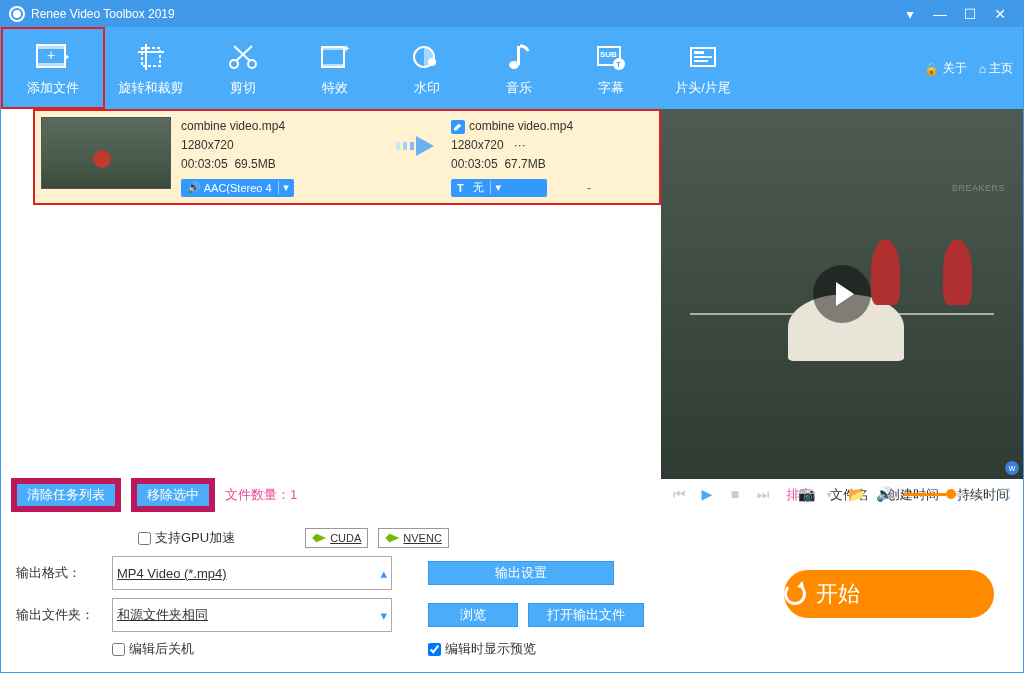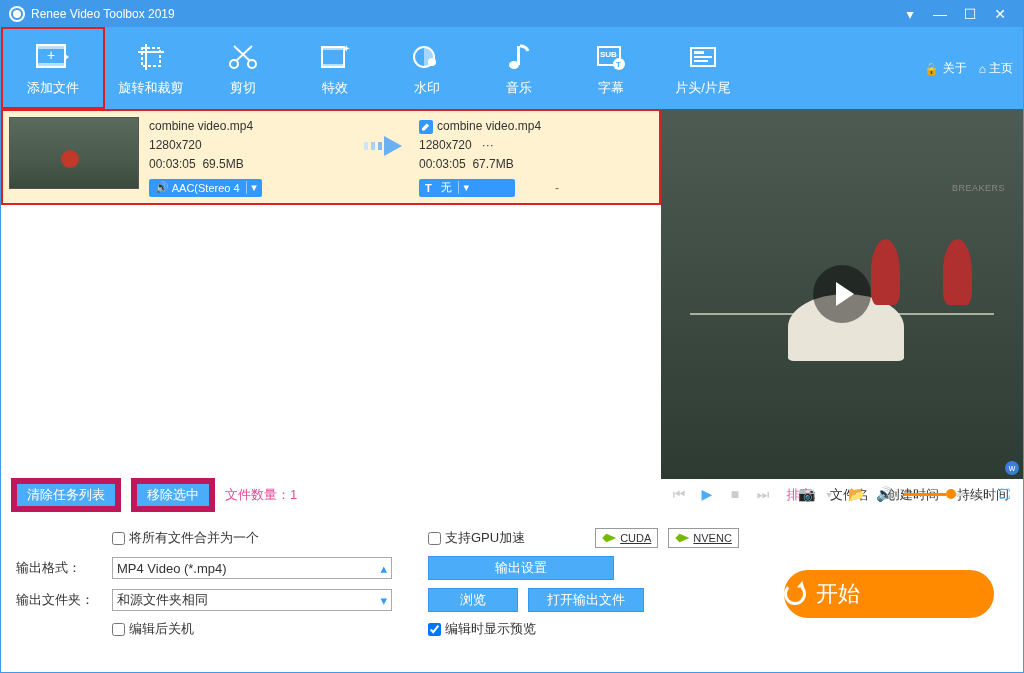--- a/index.html
+++ b/index.html
@@ -9,21 +9,21 @@
 .titlebar .logo::before { content: ""; position: absolute; inset: 2px; border: 2px solid #4099e9; border-radius: 50%; }
 .titlebar .spacer { flex: 1; }
 .titlebar .winbtn { width: 30px; text-align: center; cursor: pointer; font-size: 14px; }
 .toolbar { height: 82px; background: #4badfa; display: flex; align-items: center; color: #fff; font-size: 13px; position: relative; }
 .toolbar .tbtn { width: 92px; height: 82px; display: flex; flex-direction: column; align-items: center; justify-content: center; gap: 4px; cursor: pointer; }
 .toolbar .tbtn.add { width: 104px; outline: 2px solid #e02020; outline-offset: -2px; }
 .toolbar .ticon { width: 36px; height: 36px; display: flex; align-items: center; justify-content: center; }
 .toolbar .rightlinks { position: absolute; right: 10px; top: 50%; transform: translateY(-50%); display: flex; gap: 12px; font-size: 12px; align-items: center; }
 .toolbar .rightlinks span { display: flex; align-items: center; gap: 3px; cursor: pointer; }
 .content { display: flex; height: 370px; }
-.leftpane { width: 660px; height: 100%; overflow: auto; }
+.leftpane { width: 660px; height: 100%; overflow: auto; padding-left: 32px; }
 .rightpane { flex: 1; height: 100%; background: #000; display: flex; align-items: center; justify-content: center; position: relative; }
 .filerow { height: 96px; background: #fff2d0; border: 2px solid #e02020; display: flex; align-items: flex-start; padding: 6px; gap: 10px; font-size: 12px; color: #333; }
 .thumb { width: 130px; height: 72px; background: linear-gradient(180deg,#5a6b5e 0%,#4a5b4e 60%,#3a4b3e 100%); border:1px solid #555; position:relative; overflow:hidden;}
 .thumb::after{content:"";position:absolute;left:40%;top:45%;width:18px;height:18px;background:#c0392b;border-radius:50%;}
 .srcinfo, .dstinfo { line-height: 1.6; }
 .srcinfo { width: 200px; }
 .arrow { width: 50px; height: 30px; margin-top: 14px; display:flex; align-items:center; justify-content:center; }
 .dstinfo { flex: 1; }
 .dstinfo .name { display: flex; align-items: center; gap: 4px; }
 .editicon { width: 14px; height: 14px; background: #3399ff; border-radius: 2px; display:inline-block; position:relative; }
@@ -48,21 +48,21 @@
 .midbar .sortopt{cursor:pointer;padding:0 4px;}
 .playerbar{height:32px;display:flex;align-items:center;gap:10px;padding:0 10px;font-size:14px;color:#666;position:absolute;left:660px;right:0;top:478px;}
 .playerbar .pbtn{cursor:pointer;width:18px;text-align:center;color:#4badfa;}
 .playerbar .pbtn.gray{color:#ccc;}
 .playerbar .slider{flex:0 0 60px;height:3px;background:#ddd;position:relative;}
 .playerbar .slider::before{content:"";position:absolute;left:0;width:70%;height:100%;background:#ff8a00;}
 .playerbar .slider::after{content:"";position:absolute;left:70%;top:-4px;width:10px;height:10px;background:#ff8a00;border-radius:50%;}
 .bottom{padding:10px 16px 8px 16px;font-size:13px;color:#333;}
 .row{display:flex;align-items:center;gap:10px;margin-bottom:8px;}
 .row .lbl{width:86px;}
-.row .combo{width:280px;height:22px;border:1px solid #aaa;display:flex;align-items:center;padding:0 4px;background:#fff;cursor:pointer;position:relative;}
+.row .combo{width:280px;height:34px;border:1px solid #aaa;display:flex;align-items:center;padding:0 4px;background:#fff;cursor:pointer;position:relative;text-decoration:underline;}
 .row .combo .caret{position:absolute;right:4px;color:#3399ff;}
 .row .chk{display:flex;align-items:center;gap:4px;cursor:pointer;}
 .row .chk input{margin:0;}
 .row .btn2{background:#4badfa;color:#fff;padding:2px 18px;border:1px solid #3399ee;cursor:pointer;font-size:13px;min-width:90px;text-align:center;}
 .gpulogo{border:1px solid #999;padding:2px 6px;font-size:11px;display:flex;align-items:center;gap:4px;background:#fff;text-decoration:underline;}
 .gpulogo .nv{width:14px;height:14px;background:#76b900;clip-path:polygon(0 50%,30% 20%,100% 50%,30% 80%);}
 .start-area{position:absolute;right:30px;bottom:55px;}
 .startbtn{background:#ff8a00;color:#fff;width:210px;height:48px;border-radius:24px;display:flex;align-items:center;gap:10px;font-size:22px;cursor:pointer;}
 .startbtn .refresh{width:22px;height:22px;border:3px solid #fff;border-radius:50%;border-top-color:transparent;position:relative;}
 .startbtn .refresh::after{content:"";position:absolute;top:-4px;right:-2px;border-left:6px solid #fff;border-top:4px solid transparent;border-bottom:4px solid transparent;transform:rotate(40deg);}
@@ -261,24 +261,20 @@
   <span class="pbtn">📂</span>
   <span class="pbtn">🔊</span>
   <div class="slider"></div>
   <span style="flex:1"></span>
   <span class="pbtn">⛶</span>
 </div>
 
 <div class="bottom" style="position:absolute;left:0;right:0;top:518px;">
   <div class="row">
     <span class="lbl"></span>
-    <label class="chk" style="width:280px;">
-        <input type="checkbox" style="">
-        <span>将所有文件合并为一个</span>
-      </label>
     <span style="width:16px"></span>
     <label class="chk">
         <input type="checkbox" style="">
         <span>支持GPU加速</span>
       </label>
     <span style="width:50px"></span>
     <span class="gpulogo">
         <span class="nv"></span>
         <span>CUDA</span>
       </span>

